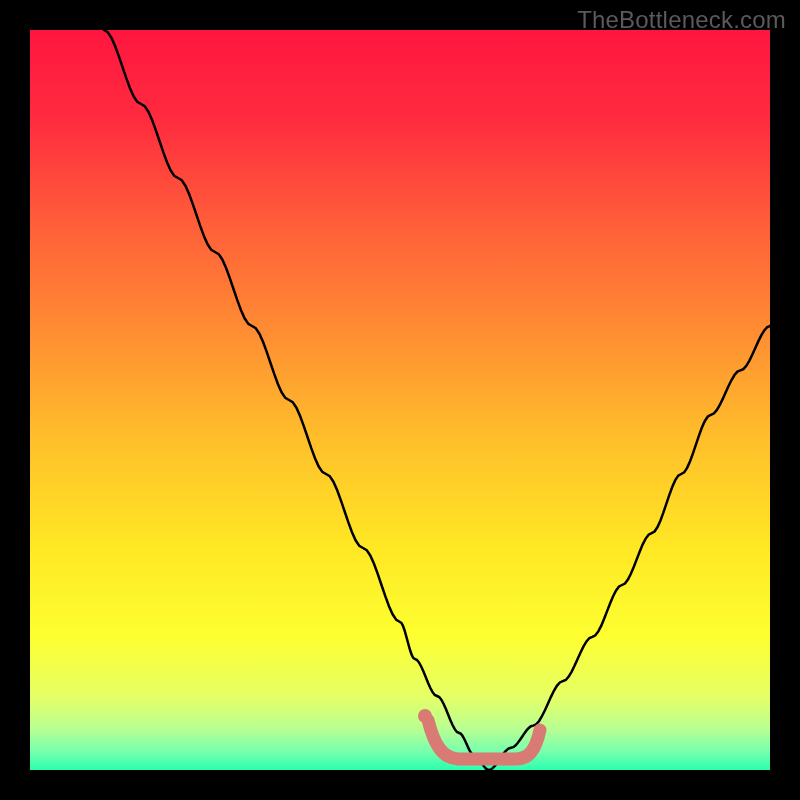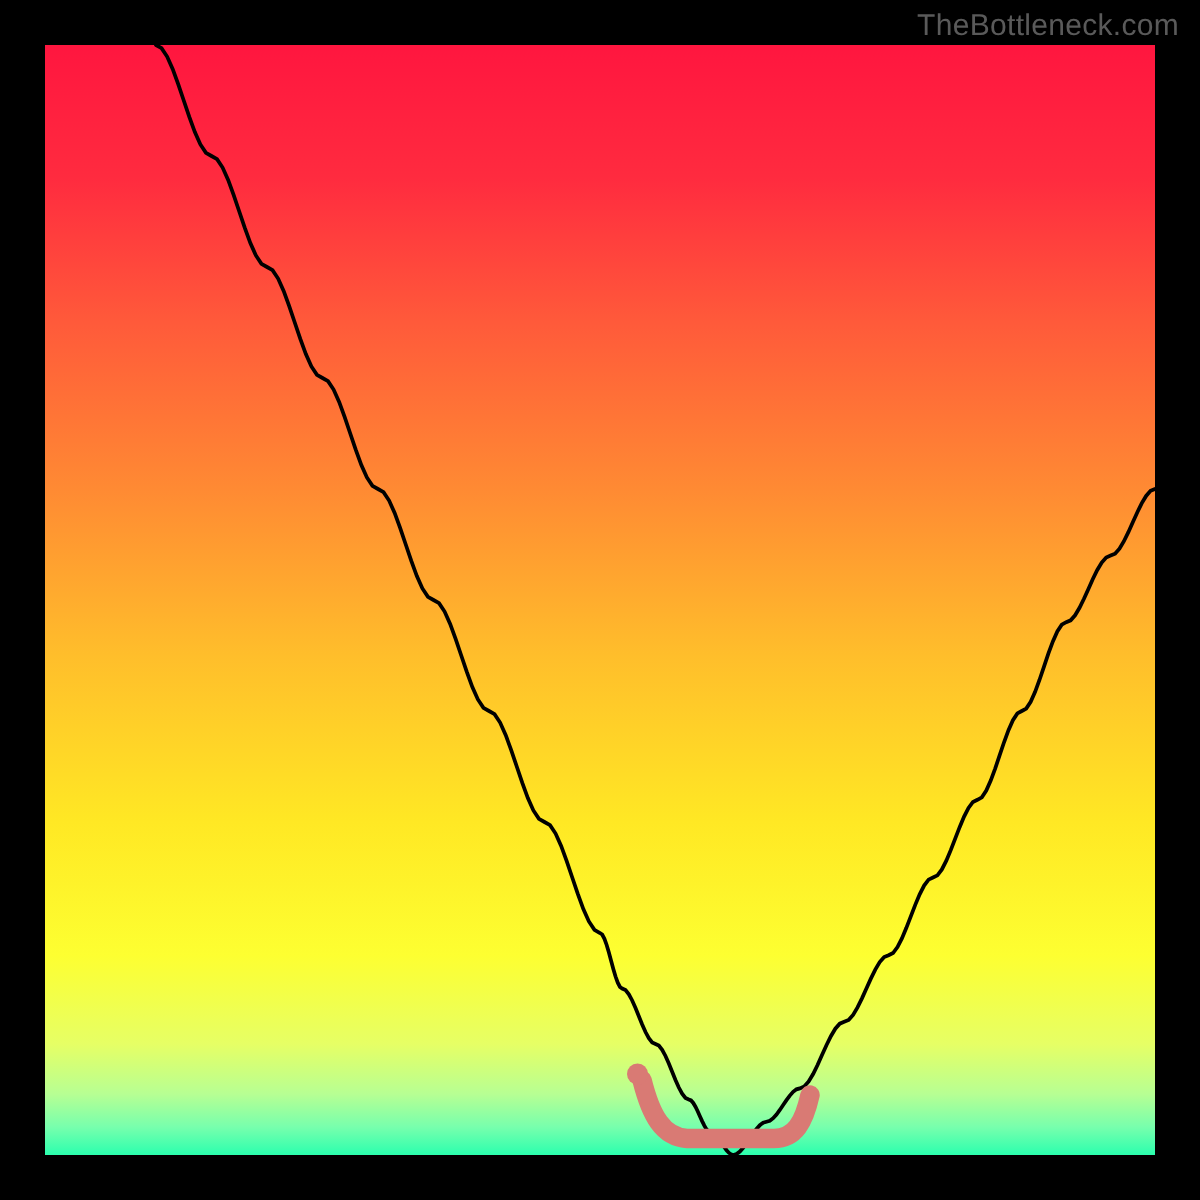--- a/index.html
+++ b/index.html
@@ -23,21 +23,21 @@
     left: 0;
     top: 0;
     width: 100%;
     height: 100%;
   }
   .watermark {
     position: absolute;
     top: 6px;
     right: 14px;
     color: #5a5a5a;
-    font-size: 20px;
+    font-size: 24px;
     font-weight: 500;
     letter-spacing: 0.2px;
   }
   svg.curves {
     position: absolute;
     left: 0;
     top: 0;
     width: 100%;
     height: 100%;
     overflow: visible;

